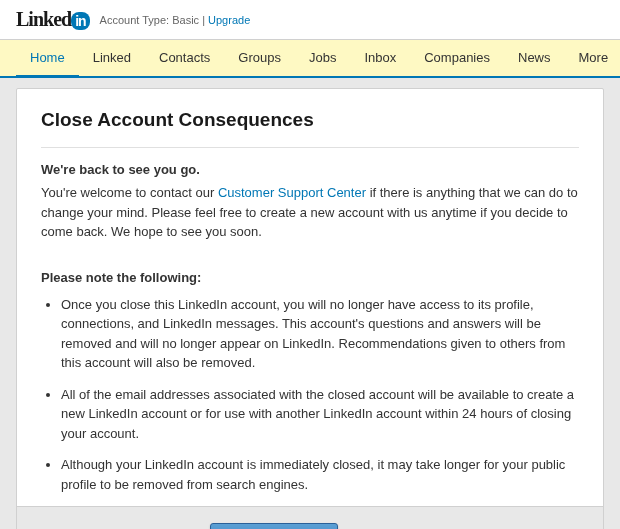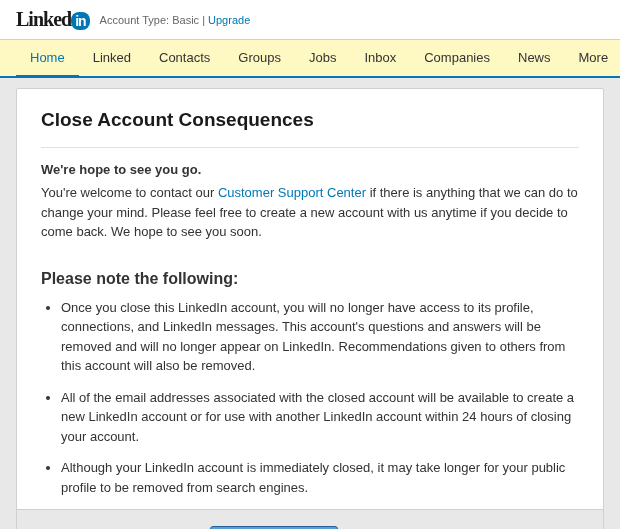--- a/index.html
+++ b/index.html
@@ -95,21 +95,21 @@
       line-height: 1.5;
       color: #333;
       margin-bottom: 28px;
     }
     .intro-text a {
       color: #0077b5;
       text-decoration: none;
     }
     .note-heading {
       font-weight: bold;
-      font-size: 16px;
+      font-size: 13px;
       margin-bottom: 10px;
     }
     .bullet-list {
       list-style: disc;
       margin-left: 20px;
       margin-bottom: 10px;
     }
     .bullet-list li {
       font-size: 13px;
       line-height: 1.5;
@@ -172,21 +172,21 @@
   <a class="nav-item">Jobs</a>
   <a class="nav-item">Inbox</a>
   <a class="nav-item">Companies</a>
   <a class="nav-item">News</a>
   <a class="nav-item">More</a>
 </div>
 
 <div id="main">
   <h1 class="page-title">Close Account Consequences</h1>
 
-  <p class="sorry-heading">We're hope to see you go.</p>
+  <p class="sorry-heading">We're back to see you go.</p>
 
   <p class="intro-text">
     <span>You're welcome to contact our </span><a>Customer Support Center</a><span> if there is anything that we can do to change your mind. Please feel free to create a new account with us anytime if you decide to come back. We hope to see you soon.</span>
   </p>
 
   <p class="note-heading">Please note the following:</p>
 
   <ul class="bullet-list">
     <li>Once you close this LinkedIn account, you will no longer have access to its profile, connections, and LinkedIn messages. This account's questions and answers will be removed and will no longer appear on LinkedIn. Recommendations given to others from this account will also be removed.</li>
     <li>All of the email addresses associated with the closed account will be available to create a new LinkedIn account or for use with another LinkedIn account within 24 hours of closing your account.</li>

